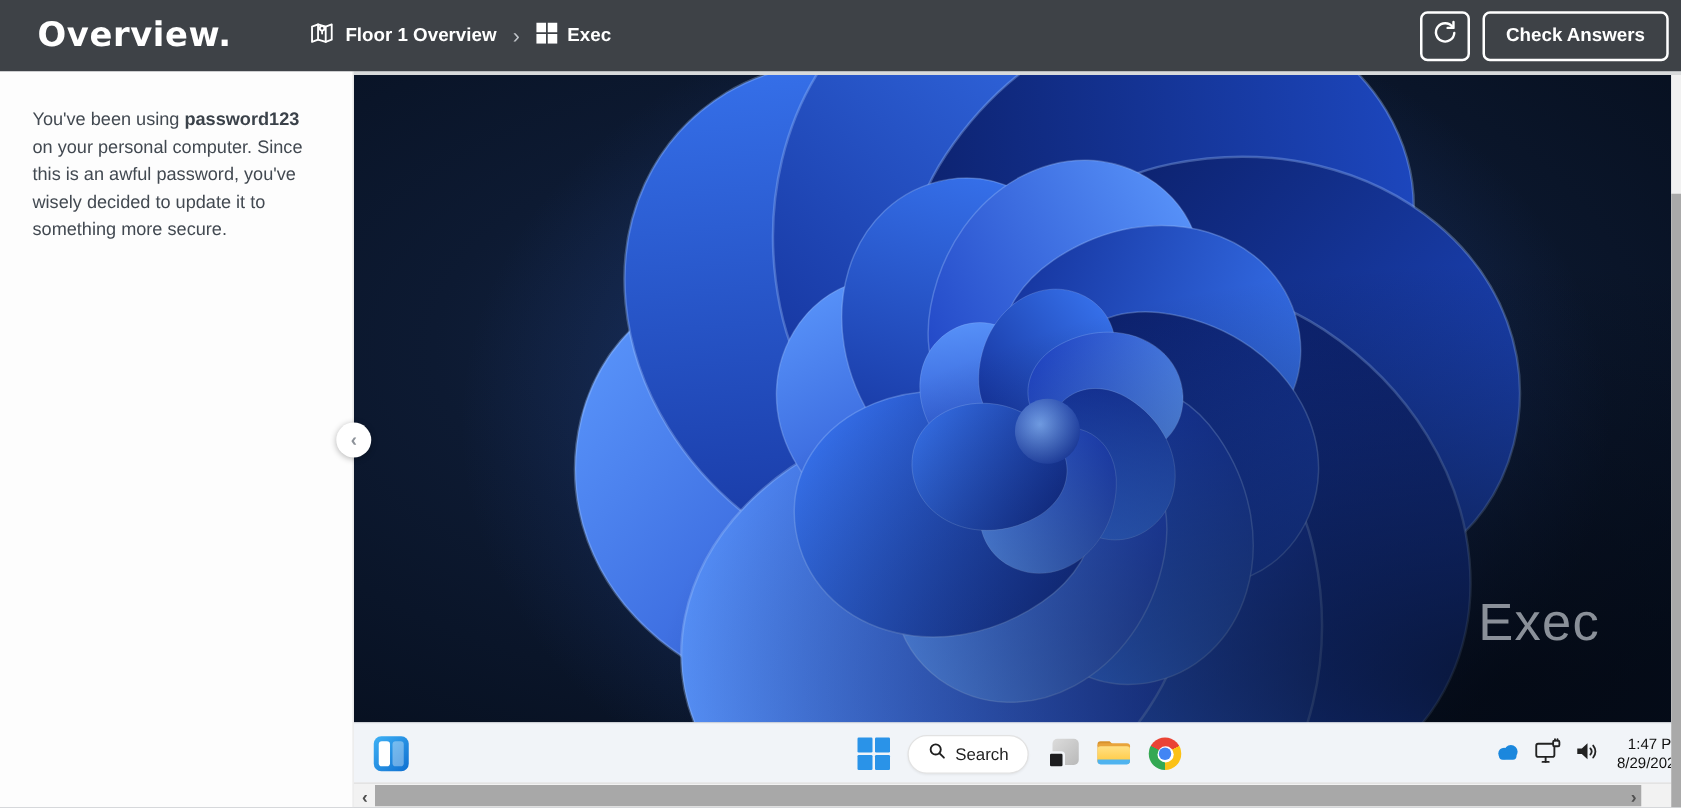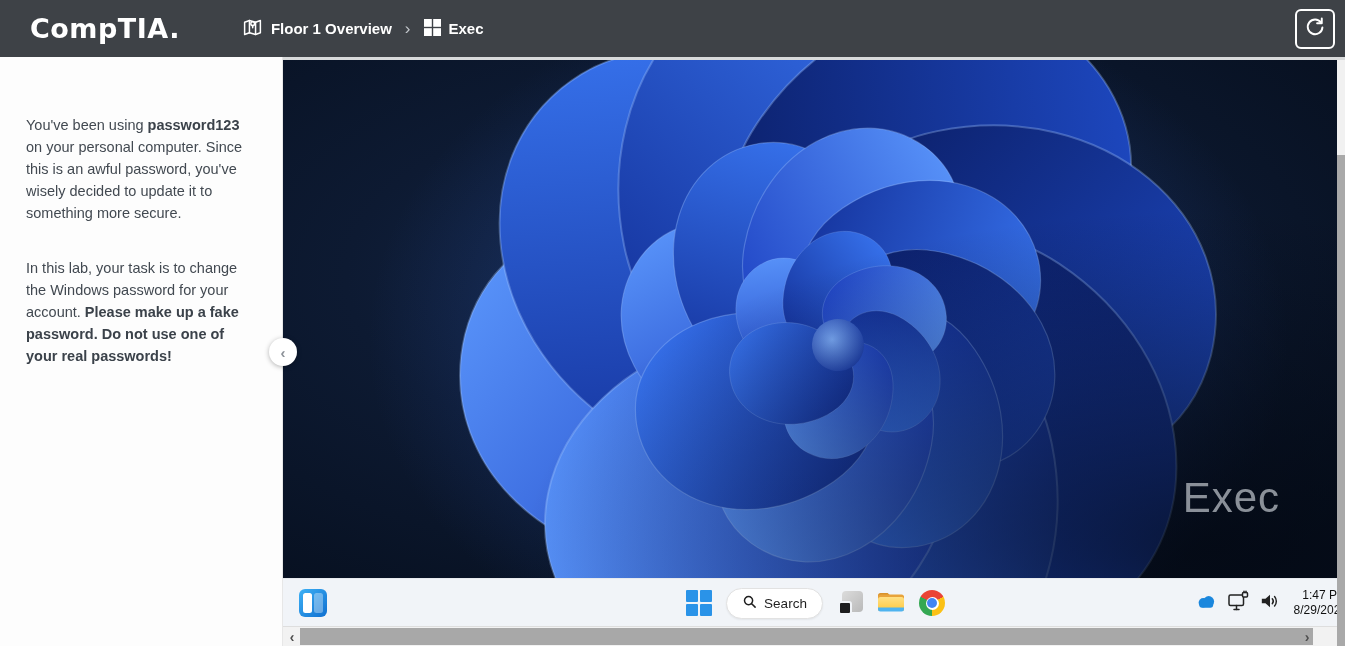--- a/index.html
+++ b/index.html
@@ -32,21 +32,21 @@
     font-family:"Liberation Sans",sans-serif;
   }
   .divider { position:absolute; top:57px; left:283px; right:0; height:3px; background:#d8dadb; z-index:15; }
 
   
   .sidebar {
     position:absolute; top:57px; left:0; width:283px; bottom:0;
     background:#fdfdfd; border-right:1px solid #e7e7e7; padding:28px 24px 0 26px; z-index:10;
   }
   .sidebar h1 { font-size:17.5px; color:#394049; line-height:1.25; margin-bottom:16px; font-weight:700; }
-  .sidebar p { font-size:14.5px; color:#424951; line-height:22px;margin-top:29px; }
+  .sidebar p { font-size:14.5px; color:#424951; line-height:22px; }
   .sidebar .p1 { margin-bottom:33px; }
   .sidebar strong { font-weight:700; color:#3b424a; }
   .collapse-btn {
     position:absolute; left:269px; top:338px; width:28px; height:28px; border-radius:50%;
     background:#fff; box-shadow:0 1px 5px rgba(0,0,0,.3); z-index:30;
     display:flex; align-items:center; justify-content:center; cursor:pointer;
     color:#8d9299; font-size:15px; font-weight:700; line-height:1;
   }
 
   
@@ -105,21 +105,21 @@
   .hscroll .hthumb { position:absolute; left:17px; right:24px; top:1px; bottom:1px; background:#a8a8a8; cursor:pointer; }
   .vscroll { position:absolute; right:0; top:60px; width:8px; bottom:0; background:#f1f1f1; z-index:25; }
   .vscroll .vthumb { position:absolute; left:0; right:0; top:95px; bottom:0; background:#a9a9a9; cursor:pointer; }
 </style>
 </head>
 <body>
 
 <div class="app">
 
   <div class="header">
-    <div class="logo">CompTIA.</div>
+    <div class="logo">Overview.</div>
 
     <div class="breadcrumb">
       <div class="crumb">
         <span>
           <svg width="21" height="21" viewBox="0 0 24 24" fill="none" stroke="#ffffff" stroke-width="1.7" stroke-linejoin="round" stroke-linecap="round">
             <path d="M3 6 L8.5 4 L15.5 6 L21 4 V18 L15.5 20 L8.5 18 L3 20 Z"></path>
             <path d="M8.5 4 V18"></path>
               <path d="M15.5 6 V20"></path>
             <circle cx="12.2" cy="7.6" r="2.1"></circle>
               <path d="M12.2 9.7 V12.3"></path>
@@ -143,27 +143,29 @@
 
     <div class="header-actions">
       <div class="btn-refresh">
         <span>
           <svg width="22" height="22" viewBox="0 0 24 24" fill="none" stroke="#ffffff" stroke-width="2.1" stroke-linecap="round" stroke-linejoin="round">
             <path d="M18.6 7.2 A 8 8 0 1 0 20.1 12.4"></path>
             <path d="M19.4 2.8 L19.4 8.0 L14.3 8.0"></path>
           </svg>
         </span>
       </div>
+      <div class="btn-check">
+        <span>Check Answers</span>
+      </div>
     </div>
   </div>
   <div class="divider"></div>
 
   <div class="sidebar">
     <p class="p1"><span>You've been using </span><strong>password123</strong><span> on your personal computer. Since this is an awful password, you've wisely decided to update it to something more secure.</span></p>
-    <p class="p2"><span>In this lab, your task is to change the Windows password for your account. </span><strong>Please make up a fake password. Do not use one of your real passwords!</strong></p>
   </div>
   <div class="collapse-btn">
     <span>‹</span>
   </div>
 
   <div class="stage">
 
     <div class="desktop">
       <svg class="wallpaper" width="1054" height="518" viewBox="0 0 1054 518" preserveAspectRatio="xMidYMid slice">
         <defs>

